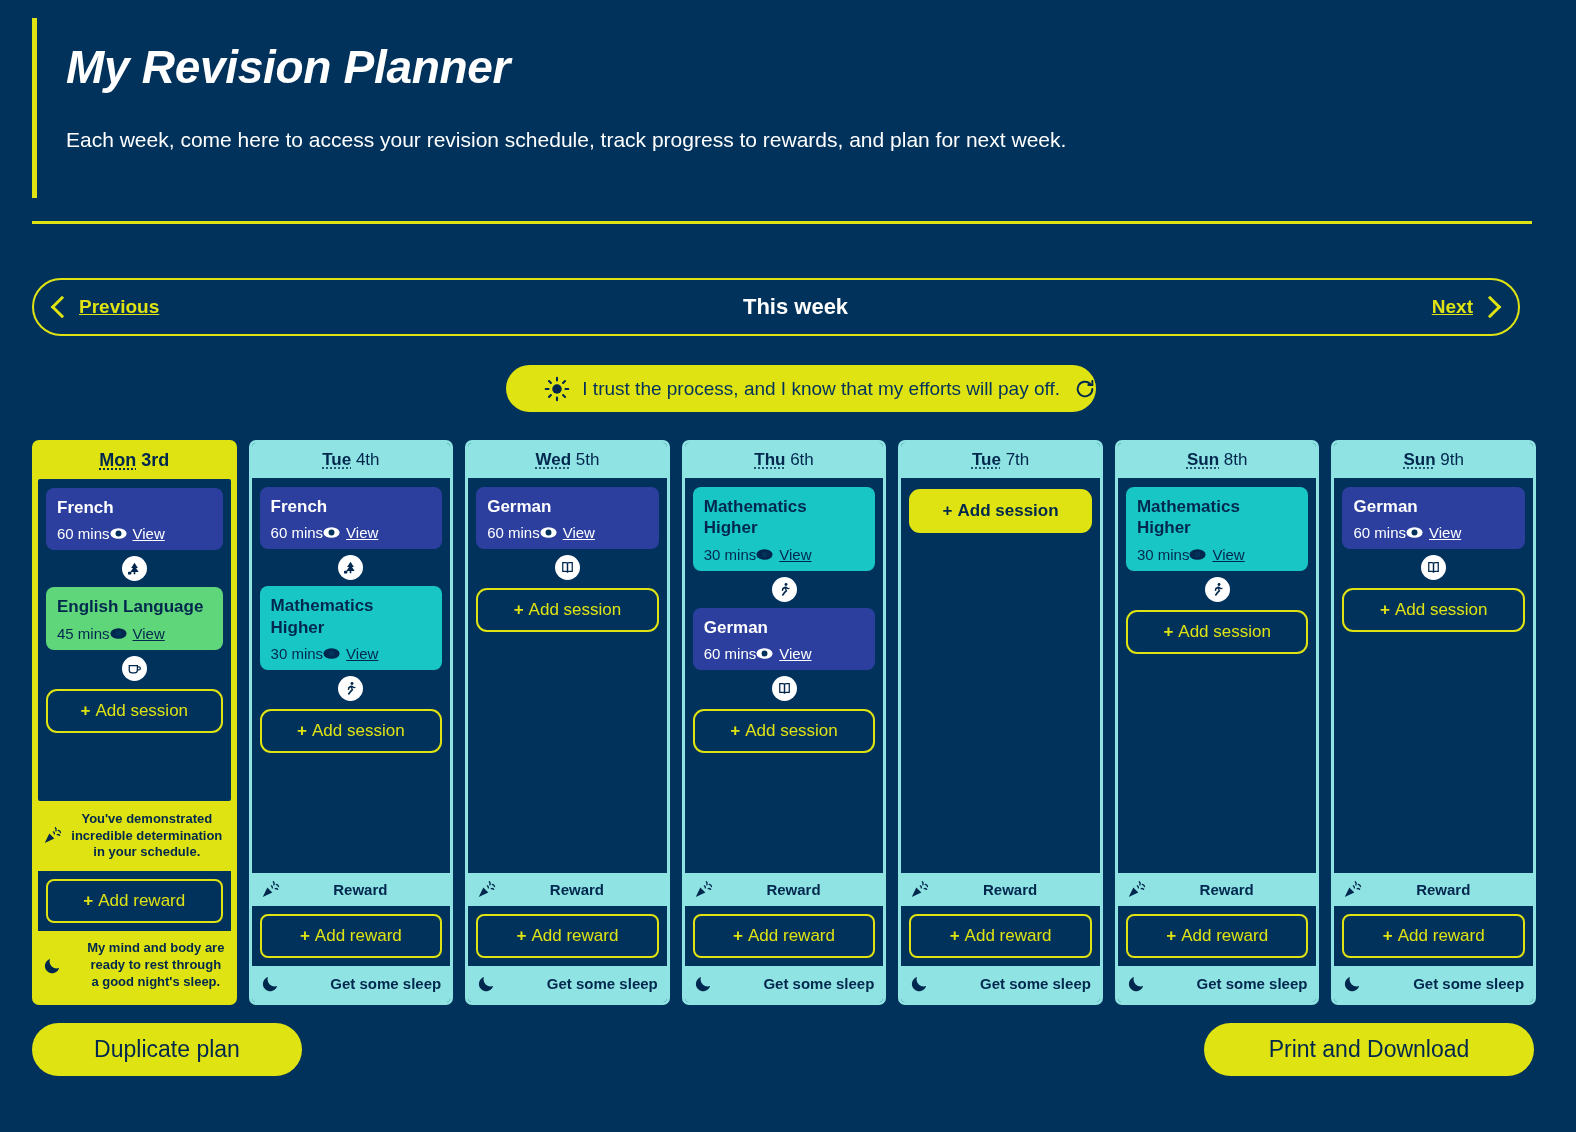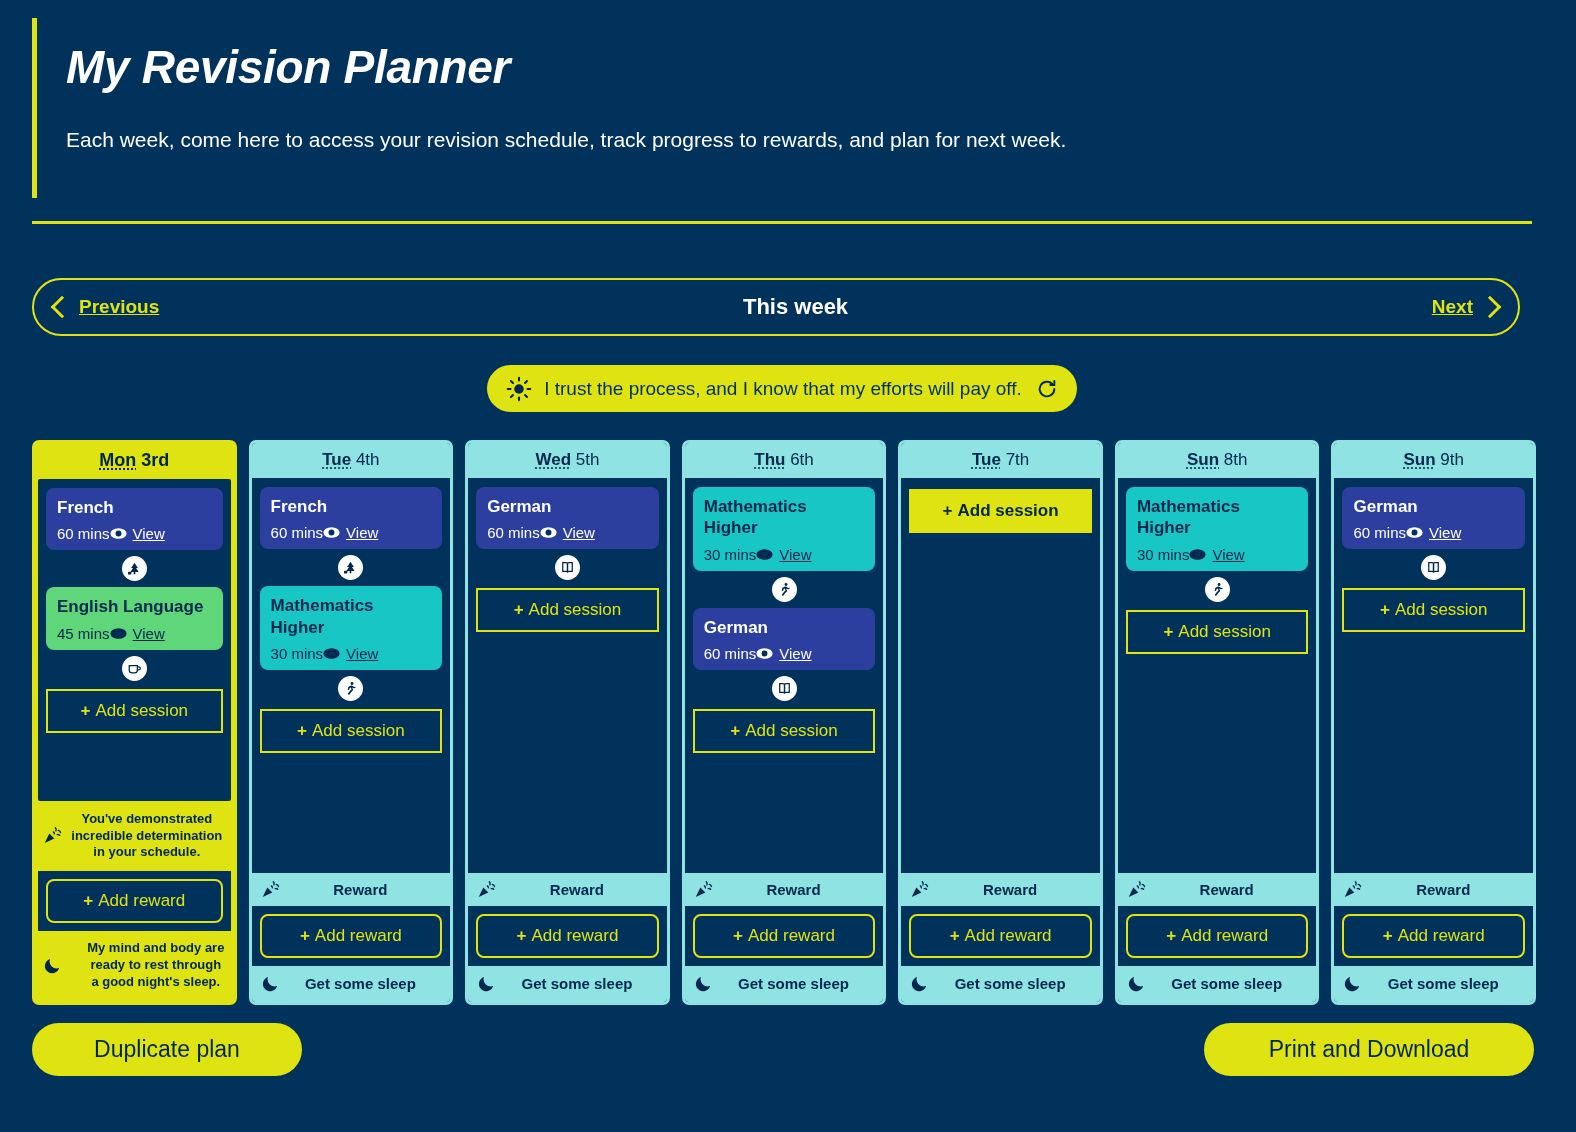--- a/index.html
+++ b/index.html
@@ -28,23 +28,23 @@
   }
   .navlink{display:flex;align-items:center;gap:9px;color:#dfe312;font-size:19px;font-weight:bold;cursor:pointer;}
   .navlink .lbl{text-decoration:underline;}
   .chev{display:inline-block;width:13px;height:13px;border-top:3px solid #dfe312;border-right:3px solid #dfe312;}
   .chev.left{transform:rotate(-135deg);}
   .chev.right{transform:rotate(45deg);}
   .weektitle{font-size:22px;font-weight:bold;color:#ffffff;}
 
   
   .affirm{
-    position:absolute;left:487px;top:365px;width:590px;height:47px;
+    position:absolute;left:506px;top:365px;width:590px;height:47px;
     background:#dfe312;border-radius:24px;
-    display:flex;align-items:center;justify-content:center;gap:12px;
+    display:flex;align-items:center;justify-content:flex-end;gap:12px;
     color:#00325c;font-size:19px;box-sizing:border-box;
   }
   .affirm .sun{flex:0 0 auto;display:flex;}
   .affirm .refresh{flex:0 0 auto;display:flex;cursor:pointer;margin-left:2px;}
 
   
   .grid{position:absolute;left:32px;top:440px;width:1504px;height:565px;display:flex;gap:12px;}
   .day{
     width:209px;background:#00325c;
     border:3px solid #8fe3e3;border-radius:7px;
@@ -73,21 +73,21 @@
   .sess-green{background:#5fd67a;color:#00274d;}
   .sess-teal{background:#19c6c6;color:#00274d;}
 
   .breakicon{display:flex;justify-content:center;align-items:center;margin:6px 0 6px;}
   .breakicon .circ{
     width:25px;height:25px;border-radius:50%;background:#ffffff;
     display:flex;align-items:center;justify-content:center;
   }
 
   .addsession{
-    border:2px solid #dfe312;border-radius:0;background:transparent;
+    border:2px solid #dfe312;border-radius:11px;background:transparent;
     color:#dfe312;font-size:17px;text-align:center;padding:10px 0;
     margin-top:2px;box-sizing:border-box;cursor:pointer;
     font-family:"Liberation Sans", sans-serif;width:100%;
   }
   .addsession.filled{background:#dfe312;color:#00274d;font-weight:bold;}
   .addsession .plus{font-weight:bold;margin-right:5px;}
 
   
   .today-reward{
     background:#dfe312;color:#00274d;display:flex;align-items:center;gap:6px;
@@ -111,21 +111,21 @@
   .addreward{
     border:2px solid #dfe312;border-radius:8px;background:transparent;
     color:#dfe312;font-size:17px;text-align:center;padding:10px 0;width:100%;
     box-sizing:border-box;cursor:pointer;font-family:"Liberation Sans", sans-serif;
   }
   .addreward .plus{font-weight:bold;margin-right:5px;}
   .sleepband{
     background:#8fe3e3;color:#00274d;display:flex;align-items:center;
     padding:8px 9px 9px;font-size:15px;font-weight:bold;flex:0 0 auto;
   }
-  .sleepband .txt{flex:1;text-align:center;}
+  .sleepband .txt{flex:1;text-align:right;}
 
   .spacer{flex:1 1 auto;min-height:0;}
 
   
   .btn-pill{
     position:absolute;background:#dfe312;color:#00274d;border:none;
     border-radius:28px;font-size:23px;cursor:pointer;
     font-family:"Liberation Sans", sans-serif;height:53px;
   }
   #btn-duplicate{left:32px;top:1023px;width:270px;}

